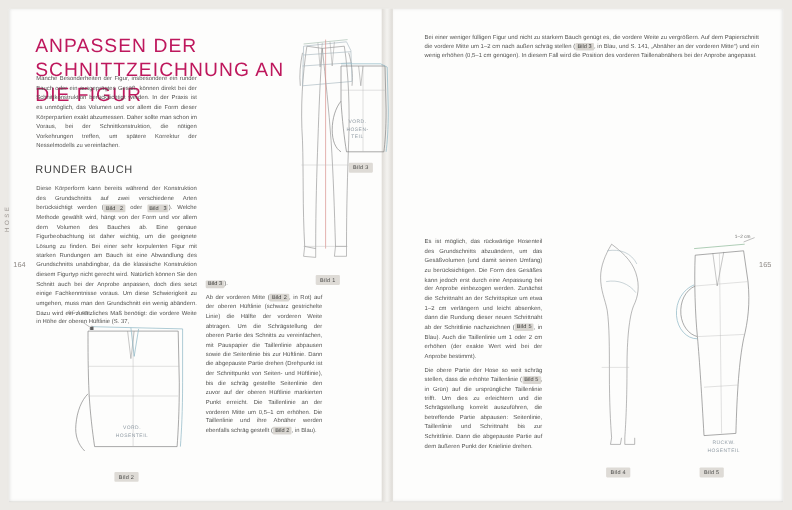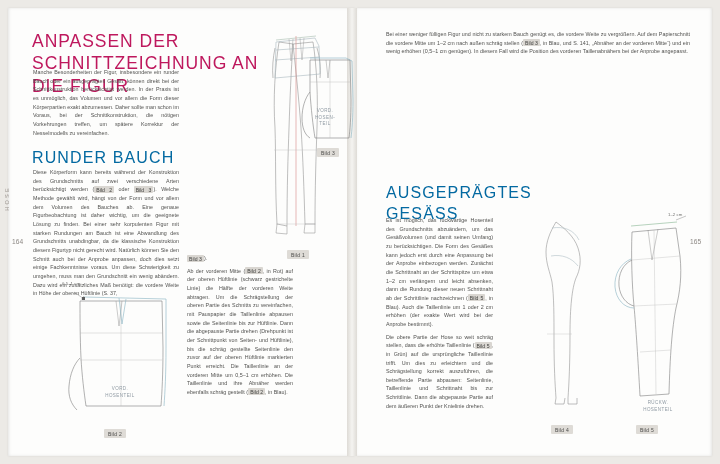--- a/index.html
+++ b/index.html
@@ -20,22 +20,22 @@
 
   
   .h1{
     position:absolute;
     font-size:17.5px;letter-spacing:.055em;line-height:1.28;
     color:#be185d;font-weight:400;
     text-transform:uppercase;
   }
   .h2{
     position:absolute;
-    font-size:16px;letter-spacing:.07em;line-height:1.3;
-    color:#0369a1;font-weight:400;text-transform:uppercase;
+    font-size:10px;letter-spacing:.07em;line-height:1.3;
+    color:#404040;font-weight:400;text-transform:uppercase;
   }
 
   
   .col{
     position:absolute;
     font-size:5.35px;line-height:1.62;
     color:#51514f;text-align:justify;
     letter-spacing:.004em;
     -webkit-hyphens:auto;hyphens:auto;
   }
@@ -175,21 +175,20 @@
   </div>
   <div class="dimlabel" style="left:62px;top:281px;">0,5–1 cm</div>
   <div class="plabel" style="left:92px;top:386px;width:56px;">VORD.
 HOSENTEIL</div>
   <div class="cap" style="left:104px;top:429px;">Bild 2</div>
 
   <div class="col" style="left:386px;top:30px;width:304px;">
     <p><span>Bei einer weniger fülligen Figur und nicht zu starkem Bauch genügt es, die vordere Weite zu vergrößern. Auf dem Papierschnitt die vordere Mitte um 1–2 cm nach außen schräg stellen (</span><span class="tag">Bild 3</span><span>, in Blau, und S. 141, „Abnäher an der vorderen Mitte“) und ein wenig erhöhen (0,5–1 cm genügen). In diesem Fall wird die Position des vorderen Taillenabnähers bei der Anprobe angepasst.</span></p>
   </div>
 
-  <div class="h2" style="left:386px;top:183px;width:108px;">AUSGEPRÄGTES GESÄSS</div>
 
   <div class="col" style="left:386px;top:216px;width:107px;">
     <p><span>Es ist möglich, das rückwärtige Hosenteil des Grundschnitts abzuändern, um das Gesäßvolumen (und damit seinen Umfang) zu berücksichtigen. Die Form des Gesäßes kann jedoch erst durch eine Anpassung bei der Anprobe einbezogen werden. Zunächst die Schrittnaht an der Schrittspitze um etwa 1–2 cm verlängern und leicht absenken, dann die Rundung dieser neuen Schrittnaht ab der Schrittlinie nachzeichnen (</span><span class="tag">Bild 5</span><span>, in Blau). Auch die Taillenlinie um 1 oder 2 cm erhöhen (der exakte Wert wird bei der Anprobe bestimmt).</span></p>
     <p><span>Die obere Partie der Hose so weit schräg stellen, dass die erhöhte Taillenlinie (</span><span class="tag">Bild 5</span><span>, in Grün) auf die ursprüngliche Taillenlinie trifft. Um dies zu erleichtern und die Schrägstellung korrekt auszuführen, die betreffende Partie abpausen: Seitenlinie, Taillenlinie und Schrittnaht bis zur Schrittlinie. Dann die abgepauste Partie auf dem äußeren Punkt der Knielinie drehen.</span></p>
   </div>
 
   <div class="fig" style="left:296px;top:48px;">
     <svg width="66" height="98" viewBox="0 0 66 98">
       <g fill="none" stroke="#7d7d7d" stroke-width="0.6">
         <path d="M14 12 L54 12 L55 52 C55 70 54 82 53 90 L19 90 C17 78 15 60 14 44 Z"></path>

